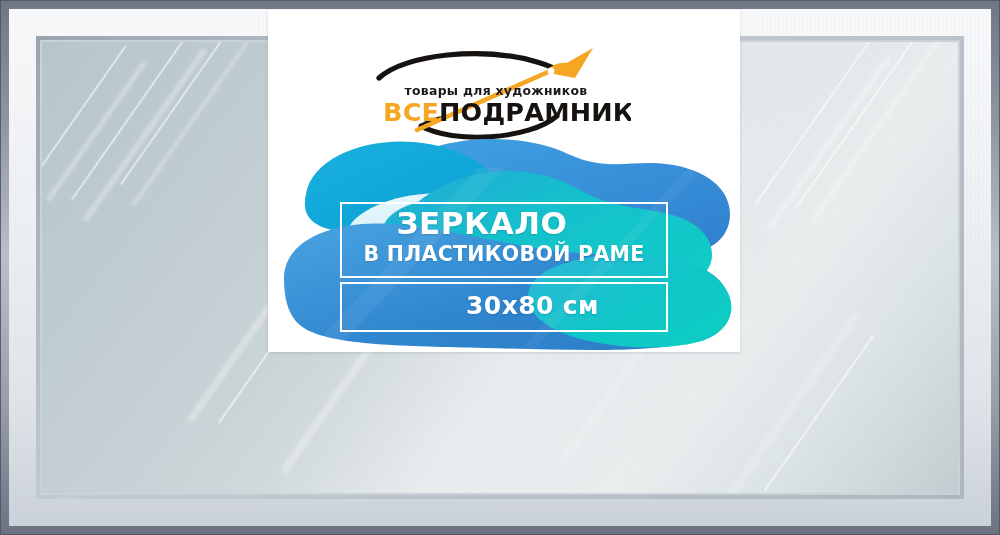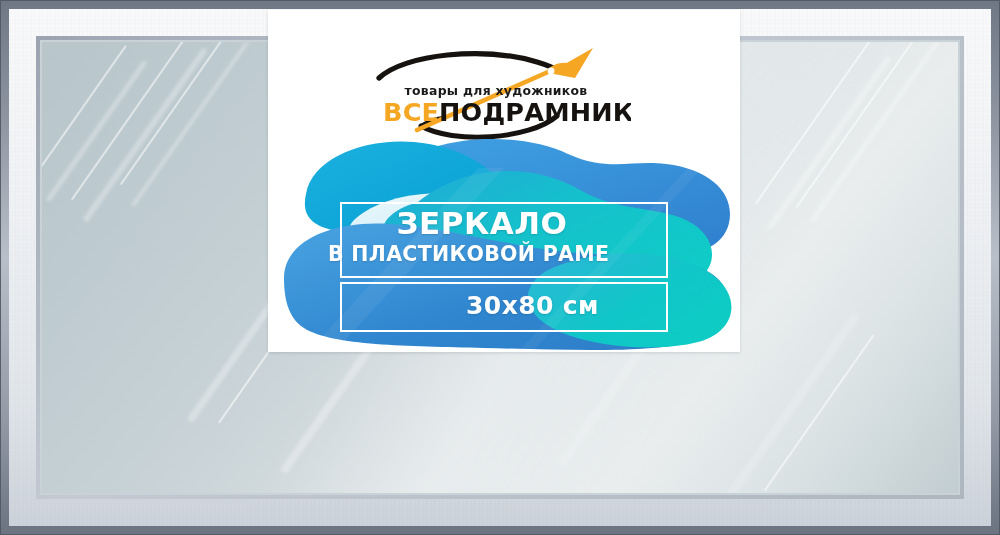--- a/index.html
+++ b/index.html
@@ -121,21 +121,21 @@
 
   .ttl-main{
     position:absolute;left:72px;top:196px;width:284px;
     text-align:center;color:#ffffff;
     font-family:"DejaVu Sans","Liberation Sans",sans-serif;
     font-weight:bold;font-size:31px;letter-spacing:.5px;line-height:34px;
     text-shadow:0 1px 2px rgba(8,60,90,.22);
   }
   .ttl-sub{
     position:absolute;left:60px;top:232px;width:352px;
-    color:#ffffff;
+    text-align:center;color:#ffffff;
     font-family:"DejaVu Sans","Liberation Sans",sans-serif;
     font-weight:bold;font-size:20.5px;letter-spacing:.3px;line-height:24px;
     text-shadow:0 1px 2px rgba(8,60,90,.22);
   }
   .ttl-size{
     position:absolute;left:72px;top:281px;width:385px;
     text-align:center;color:#ffffff;
     font-family:"DejaVu Sans","Liberation Sans",sans-serif;
     font-weight:bold;font-size:25px;letter-spacing:.4px;line-height:30px;
     text-shadow:0 1px 2px rgba(8,60,90,.22);

